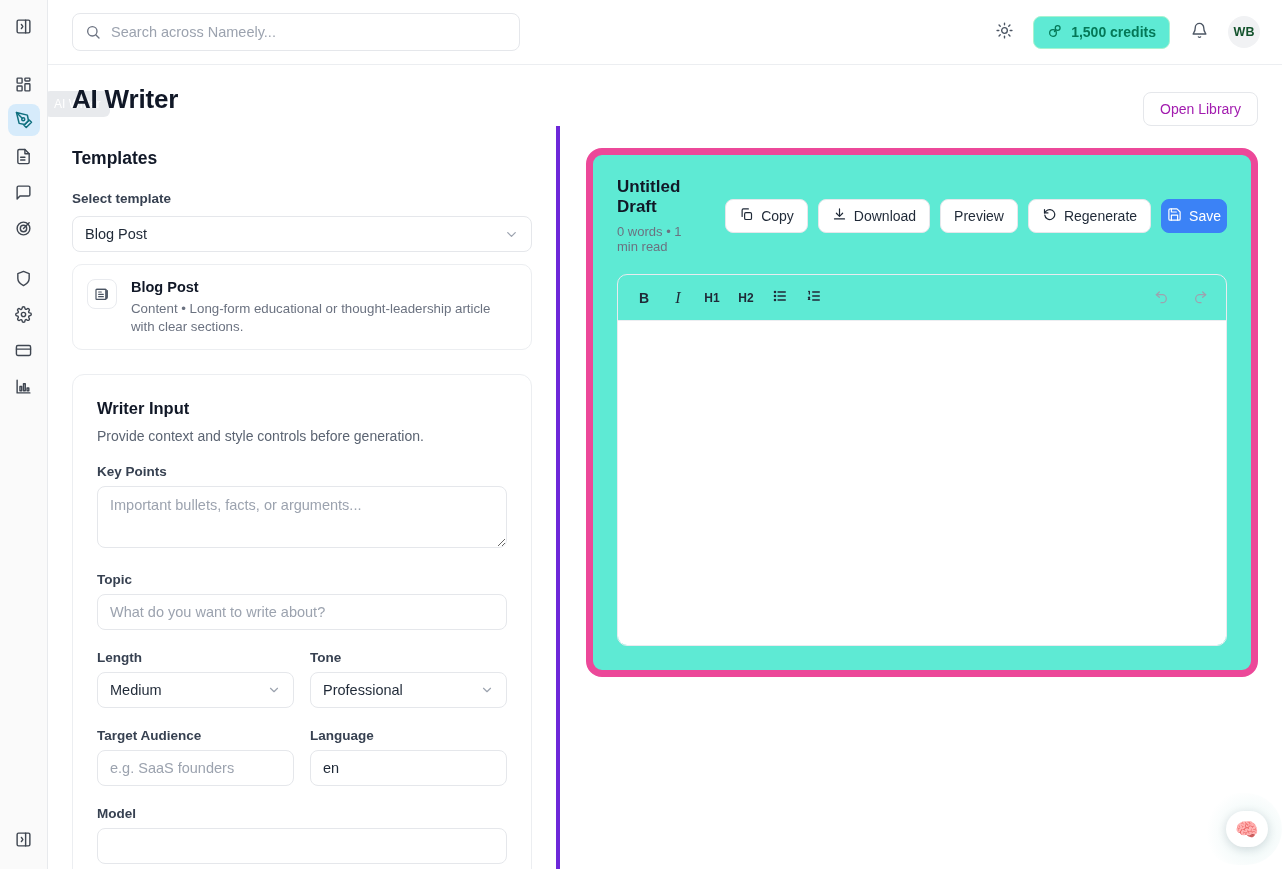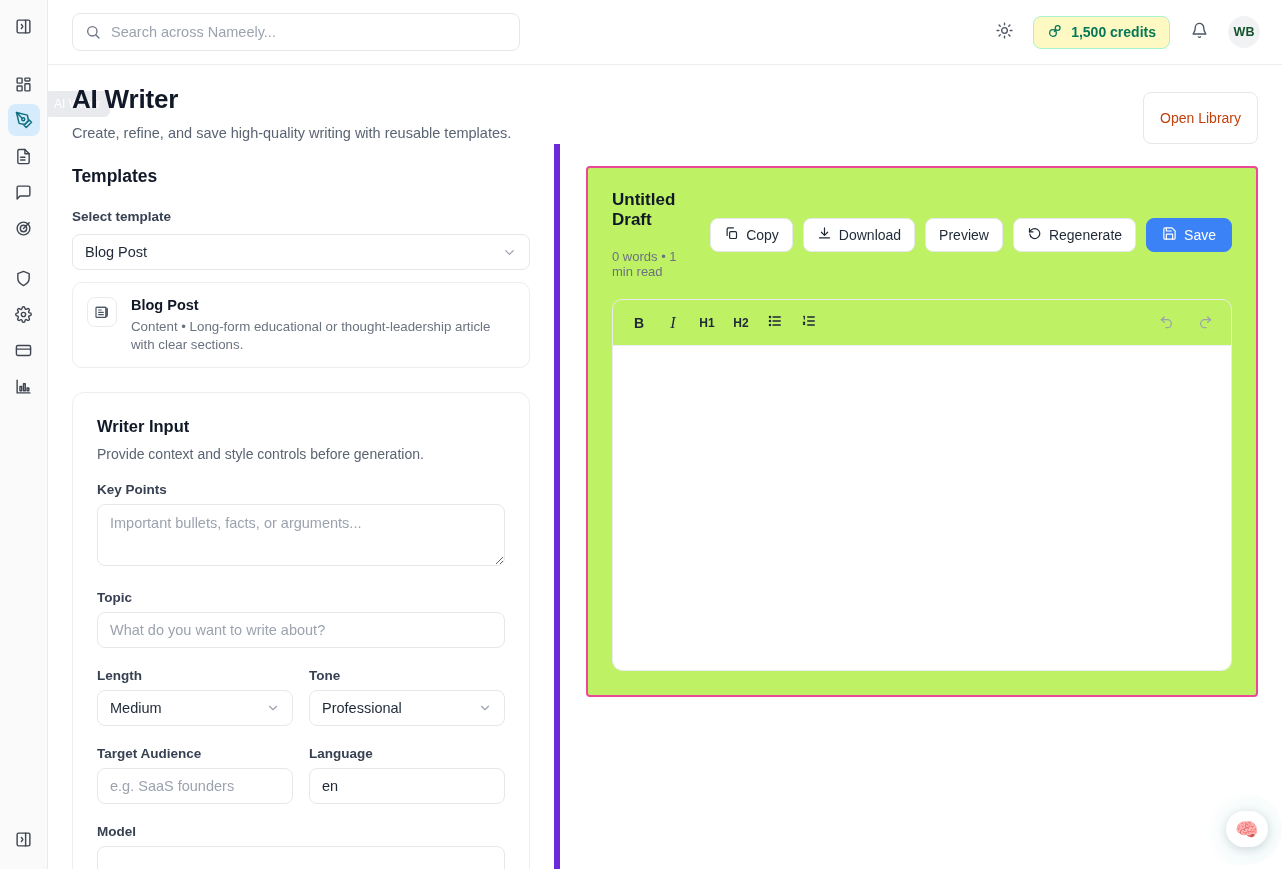--- a/index.html
+++ b/index.html
@@ -71,54 +71,54 @@
   .search-wrap .ph { color: #9ca3af; font-size: 14.5px; }
   .search-icon { color: #6b7280; display: flex; }
   .top-right { margin-left: auto; display: flex; align-items: center; gap: 14px; }
   .icon-btn {
     width: 30px; height: 30px; border-radius: 8px;
     display: flex; align-items: center; justify-content: center;
     color: #4b5563; cursor: pointer; background: transparent;
   }
   .credits {
     height: 33px; display: flex; align-items: center; gap: 8px;
-    background: #fef9c3; border: 1px solid #a7f3d0; border-radius: 8px;
+    background: #5eead4; border: 1px solid #a7f3d0; border-radius: 8px;
     padding: 0 13px; color: #047857; font-size: 14px; font-weight: 600;
     cursor: pointer;
   }
   .avatar {
     width: 32px; height: 32px; border-radius: 50%;
     background: #f1f2f4; color: #14532d;
     display: flex; align-items: center; justify-content: center;
     font-size: 12.5px; font-weight: 700; cursor: pointer;
   }
 
   
   .page-head {
     padding: 20px 24px 0 24px;
     display: flex; align-items: flex-start;
     position: relative;
   }
   .page-head .txt { flex: 1 1 auto; }
   .page-title { font-size: 26px; font-weight: 700; color: #111827; letter-spacing: -.2px; line-height: 1.15; position: relative; z-index: 6; display: inline-block; }
   .page-sub { margin-top: 10px; font-size: 14.5px; color: #5b6472; }
   .btn-outline {
-    height: 52px; border: 1px solid #e5e7eb; border-radius: 8px;
-    background: #ffffff; color: #c2410c; font-size: 14px;
+    height: 34px; border: 1px solid #e5e7eb; border-radius: 8px;
+    background: #ffffff; color: #a21caf; font-size: 14px;
     padding: 0 16px; cursor: pointer;
     display: inline-flex; align-items: center; gap: 7px;
     font-family: "Liberation Sans", sans-serif;
   }
   .open-lib { margin-top: 7px; }
 
   
   .body-split { flex: 1 1 auto; display: flex; min-height: 0; }
   .col-left {
     width: 512px; flex: 0 0 512px;
-    border-right: 6px solid #6d28d9;
+    border-right: 4px solid #6d28d9;
     padding: 22px 24px 0 24px;
     overflow: hidden;
   }
   .col-right { flex: 1 1 auto; padding: 22px 24px 0 26px; min-width: 0; }
 
   
   .sec-title { font-size: 17.5px; font-weight: 700; color: #111827; }
   .sec-sub { margin-top: 10px; font-size: 14.5px; color: #5b6472; }
   .field-label { font-size: 13.5px; font-weight: 600; color: #374151; margin-bottom: 10px; }
   .select-box {
@@ -157,36 +157,36 @@
   }
   .inp::placeholder { color: #9ca3af; }
   textarea.inp {
     height: 62px; padding-top: 9px; resize: vertical; line-height: 1.35;
   }
   .grid2 { display: flex; gap: 16px; }
   .grid2 > div { flex: 1 1 0; min-width: 0; }
 
   
   .editor-card {
-    border: 2px solid #ec4899; border-radius: 4px; background: #bef264;
+    border: 7px solid #ec4899; border-radius: 16px; background: #5eead4;
     padding: 22px 24px 24px 24px;
   }
   .ed-head { display: flex; align-items: center; gap: 12px; }
   .ed-title { font-size: 17px; font-weight: 700; color: #111827; line-height: 1.15; }
-  .ed-meta { margin-top: 20px; font-size: 13px; color: #6b7280; }
+  .ed-meta { margin-top: 8px; font-size: 13px; color: #6b7280; }
   .ed-actions { display: flex; align-items: center; gap: 10px; margin-left: 8px; }
   .btn-sm {
     height: 34px; border: 1px solid #e5e7eb; border-radius: 8px; background: #fff;
     color: #1f2937; font-size: 14px; padding: 0 13px; cursor: pointer;
     display: inline-flex; align-items: center; gap: 7px;
     font-family: "Liberation Sans", sans-serif; white-space: nowrap;
   }
   .btn-primary {
     height: 34px; border: 1px solid #3b82f6; border-radius: 8px; background: #3b82f6;
-    color: #ffffff; font-size: 14px; padding: 0 15px; cursor: pointer;
+    color: #ffffff; font-size: 14px; padding: 0 5px; cursor: pointer;
     display: inline-flex; align-items: center; gap: 7px;
     font-family: "Liberation Sans", sans-serif; white-space: nowrap;
   }
   .ed-box { margin-top: 20px; border: 1px solid #e9ebef; border-radius: 10px; overflow: hidden; }
   .ed-toolbar {
     height: 46px; border-bottom: 1px solid #eceef1;
     display: flex; align-items: center; gap: 6px; padding: 0 12px;
   }
   .tb-btn {
     width: 28px; height: 28px; border-radius: 6px;
@@ -384,21 +384,20 @@
           </span>
         </div>
 
         <div class="avatar">WB</div>
       </div>
     </header>
 
     <div class="page-head">
       <div class="txt">
         <div class="page-title">AI Writer</div>
-        <div class="page-sub">Create, refine, and save high-quality writing with reusable templates.</div>
       </div>
       <button class="btn-outline open-lib">Open Library</button>
     </div>
 
     <div class="body-split">
 
       <section class="col-left">
         <div class="sec-title">Templates</div>
 
         <div style="margin-top:22px;">

